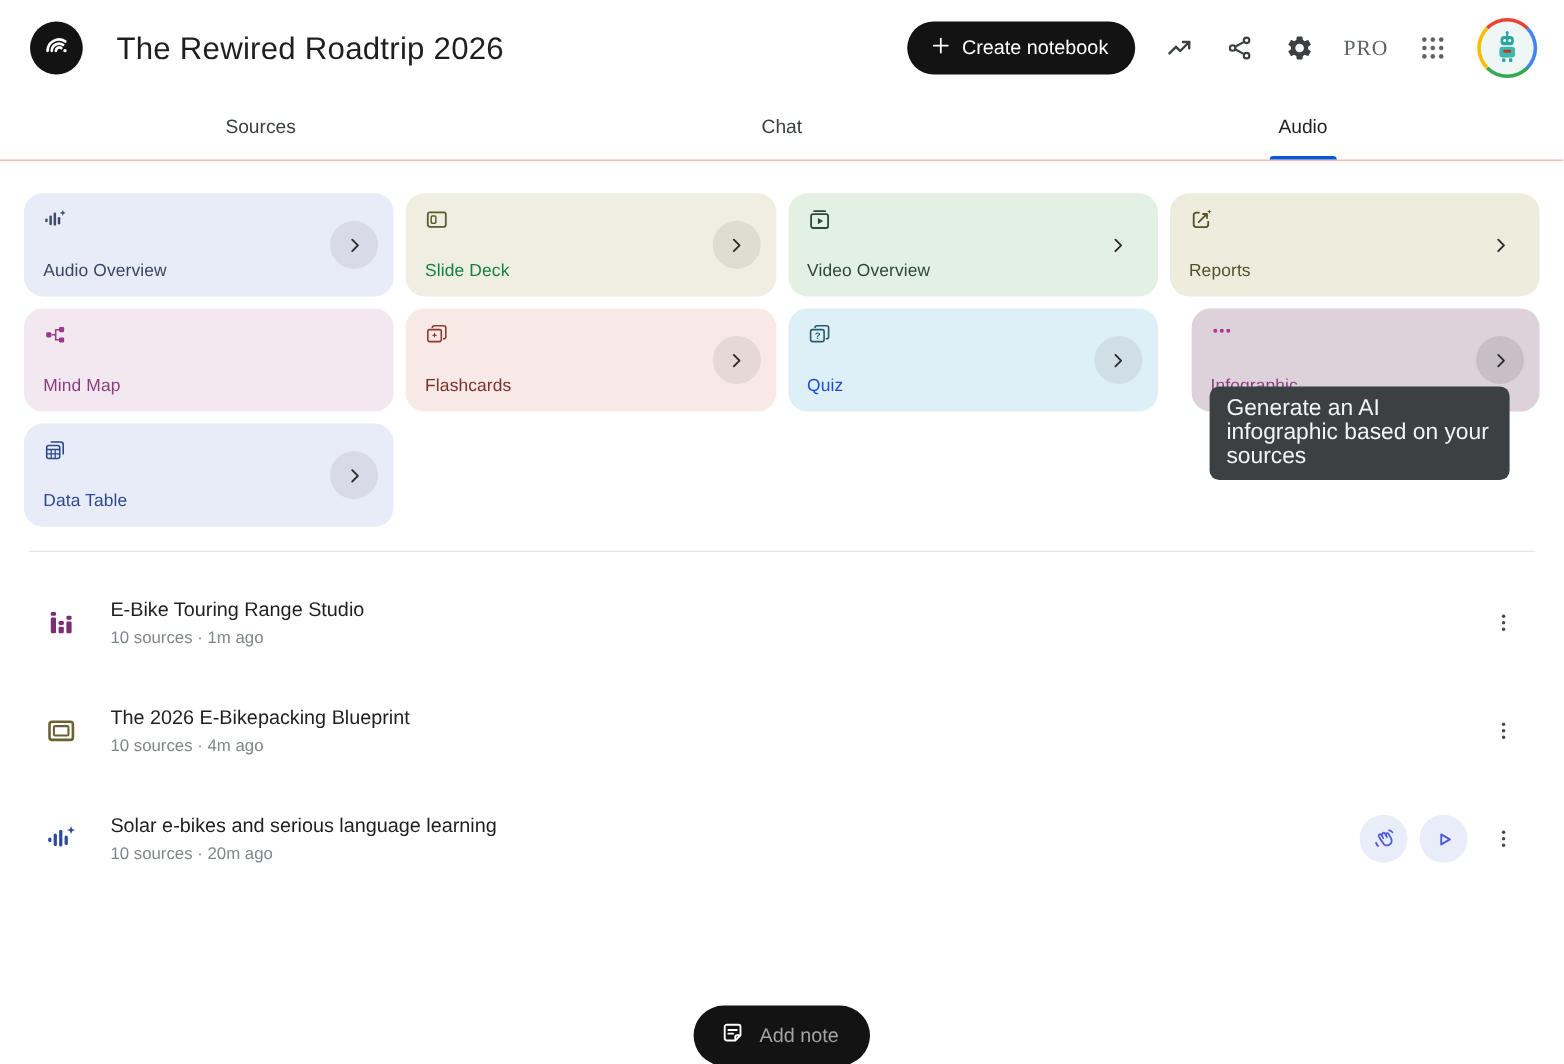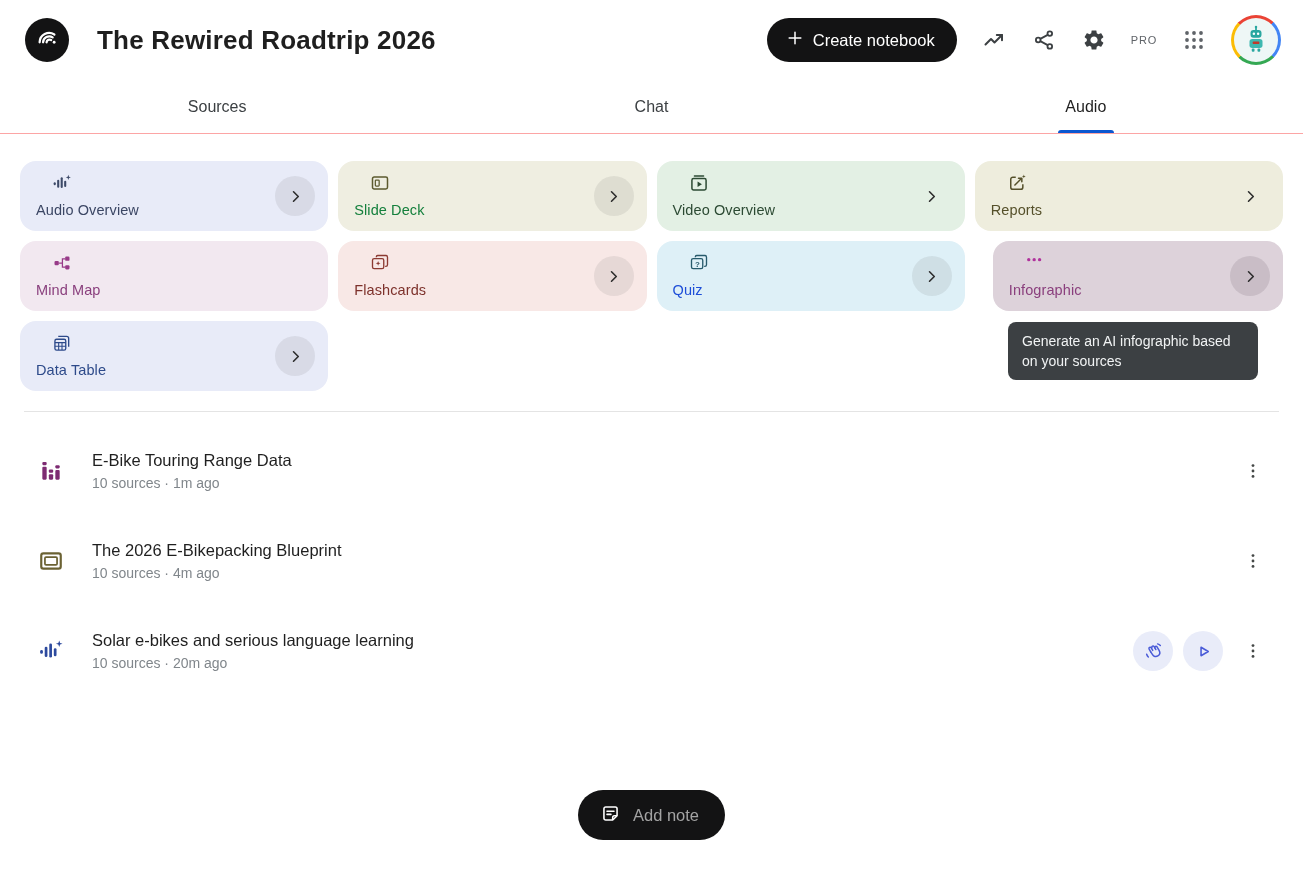--- a/index.html
+++ b/index.html
@@ -5,57 +5,57 @@
   * { margin:0; padding:0; box-sizing:border-box; }
   html,body { background:#fff; }
   .page {
     position:relative; width:1303px; height:887px; background:#fff; overflow:hidden;
     font-family:"Liberation Sans", sans-serif; color:#1f1f1f;
   }
   
   .header { display:flex; align-items:center; height:80px; padding:0 22px 0 25px; }
   .logo { width:44px; height:44px; border-radius:50%; background:#131314; display:flex; align-items:center; justify-content:center; flex:0 0 auto; cursor:pointer; }
   .logo svg { width:26px; height:26px; }
-  .nb-title { font-size:26px; font-weight:700; color:#1f1f1f; margin-left:28px; letter-spacing:.2px; }
+  .nb-title { font-size:26px; font-weight:400; color:#1f1f1f; margin-left:28px; letter-spacing:.2px; }
   .header-right { margin-left:auto; display:flex; align-items:center; gap:24px; }
   .create-btn { display:flex; align-items:center; gap:8px; background:#131314; color:#fff; border:none; height:44px; padding:0 22px 0 18px; border-radius:24px; font-size:16.5px; font-family:inherit; cursor:pointer; }
   .icon-btn { width:26px; height:26px; display:flex; align-items:center; justify-content:center; background:none; border:none; cursor:pointer; }
   .icon-btn svg { width:24px; height:24px; }
-  .pro-label { font-size:11px; color:#5f6368; letter-spacing:.8px; }
+  .pro-label { font-size:18px; color:#5f6368; letter-spacing:.8px;font-family:Liberation Serif, serif; }
   .avatar { width:50px; height:50px; border-radius:50%; padding:3px; cursor:pointer;
     background:conic-gradient(from 315deg, #ea4335 0 90deg, #4285f4 90deg 180deg, #34a853 180deg 270deg, #fbbc05 270deg 360deg); }
   .avatar-inner { width:100%; height:100%; border-radius:50%; background:#eef7f6; display:flex; align-items:center; justify-content:center; overflow:hidden; }
   .avatar-inner svg { width:30px; height:30px; }
   
   .tabs { display:flex; height:54px; border-bottom:1px solid #fca5a5; }
   .tab { flex:1; position:relative; display:flex; align-items:center; justify-content:center; font-size:16px; color:#3c4043; cursor:pointer; background:none; border:none; font-family:inherit; }
   .tab.active { color:#1f1f1f; font-weight:500; }
   .tab.active .tab-underline { position:absolute; bottom:0; left:50%; transform:translateX(-50%); width:56px; height:3px; background:#0b57d0; border-radius:3px 3px 0 0; }
   
   .studio { padding:27px 20px 0; }
   .cards-grid { display:grid; grid-template-columns:repeat(4,1fr); gap:10px; }
-  .card { position:relative; height:70px; border-radius:16px; padding:12px 32px; cursor:pointer; }
+  .card { position:relative; height:86px; border-radius:16px; padding:12px 16px; cursor:pointer; }
   .card .c-icon { display:block; width:20px; height:20px; }
   .card .c-icon svg { width:20px; height:20px; display:block; }
   .card .c-label { position:absolute; left:16px; bottom:13px; font-size:14.5px; font-weight:500; letter-spacing:.1px; }
   .chev { position:absolute; right:13px; top:50%; transform:translateY(-50%); width:40px; height:40px; border-radius:50%; display:flex; align-items:center; justify-content:center; border:none; background:transparent; cursor:pointer; color:#2c2c2c; }
   .chev svg { width:19px; height:19px; }
   .chev.circle { background:rgba(60,50,60,.09); }
   .card-audio      { background:#e8ebf8; color:#3d4a68; } .card-audio .c-label{color:#3b4664;}
   .card-slide      { background:#efeee1; color:#5c5a2e; } .card-slide .c-label{color:#15803d;}
   .card-video      { background:#e3f0e4; color:#2c4a33; } .card-video .c-label{color:#2c4a33;}
   .card-mindmap    { background:#f2e8f0; color:#983a88; } .card-mindmap .c-label{color:#8a3f7d;}
   .card-reports    { background:#eeeddd; color:#55502a; } .card-reports .c-label{color:#55502a;}
   .card-flashcards { background:#f8e8e6; color:#8c3a32; } .card-flashcards .c-label{color:#7d312b;}
   .card-quiz       { background:#def0f7; color:#275a6b; } .card-quiz .c-label{color:#1d4ed8;}
   .card-infographic{ background:#ddd2da; color:#b0329c;margin-left:18px; } .card-infographic .c-label{color:#8a3f7d;}
   .card-infographic .chev.circle { background:rgba(60,40,55,.12); }
   .card-datatable  { background:#e8ebf8; color:#2d4a8a; } .card-datatable .c-label{color:#2d4a8a;}
   
-  .tooltip { position:absolute; left:1008px; top:322px; width:250px; background:#3c4043; color:#f1f3f4; border-radius:8px; padding:9px 14px; font-size:14px; line-height:20px; z-index:5; }
+  .tooltip { position:absolute; left:1008px; top:322px; width:250px; background:#3c4043; color:#f1f3f4; border-radius:8px; padding:9px 14px; font-size:19px; line-height:20px; z-index:5; }
   
   .divider { margin:20px 4px 0; border-top:1px solid #e4e4e4; }
   
   .artifacts { margin-top:14px; padding:0 24px; }
   .art-row { display:flex; align-items:center; height:90px; padding:0 6px; cursor:pointer; }
   .art-icon { width:30px; height:30px; margin:0 26px 0 6px; flex:0 0 auto; display:flex; align-items:center; justify-content:center; }
   .art-icon svg { width:26px; height:26px; }
   .art-text { display:flex; flex-direction:column; gap:5px; }
   .art-title { font-size:16.5px; color:#1f1f1f; }
   .art-meta { font-size:14px; color:#80868b; }
@@ -324,21 +324,21 @@
         <svg viewBox="0 0 24 24" fill="currentColor">
           <rect x="4" y="8" width="4" height="12" rx="1"></rect>
             <rect x="4" y="3.6" width="4" height="3" rx="1"></rect>
           <rect x="10" y="15" width="4" height="5" rx="1"></rect>
             <rect x="10" y="10.6" width="4" height="3" rx="1"></rect>
           <rect x="16" y="11" width="4" height="9" rx="1"></rect>
             <rect x="16" y="6.6" width="4" height="3" rx="1"></rect>
         </svg>
       </span>
       <span class="art-text">
-        <span class="art-title">E-Bike Touring Range Data</span>
+        <span class="art-title">E-Bike Touring Range Studio</span>
         <span class="art-meta">10 sources · 1m ago</span>
       </span>
       <span class="art-actions">
         <button class="dots-btn">
           <svg viewBox="0 0 24 24" fill="#444746">
               <circle cx="12" cy="5.5" r="1.7"></circle>
               <circle cx="12" cy="12" r="1.7"></circle>
               <circle cx="12" cy="18.5" r="1.7"></circle>
             </svg>
         </button>

